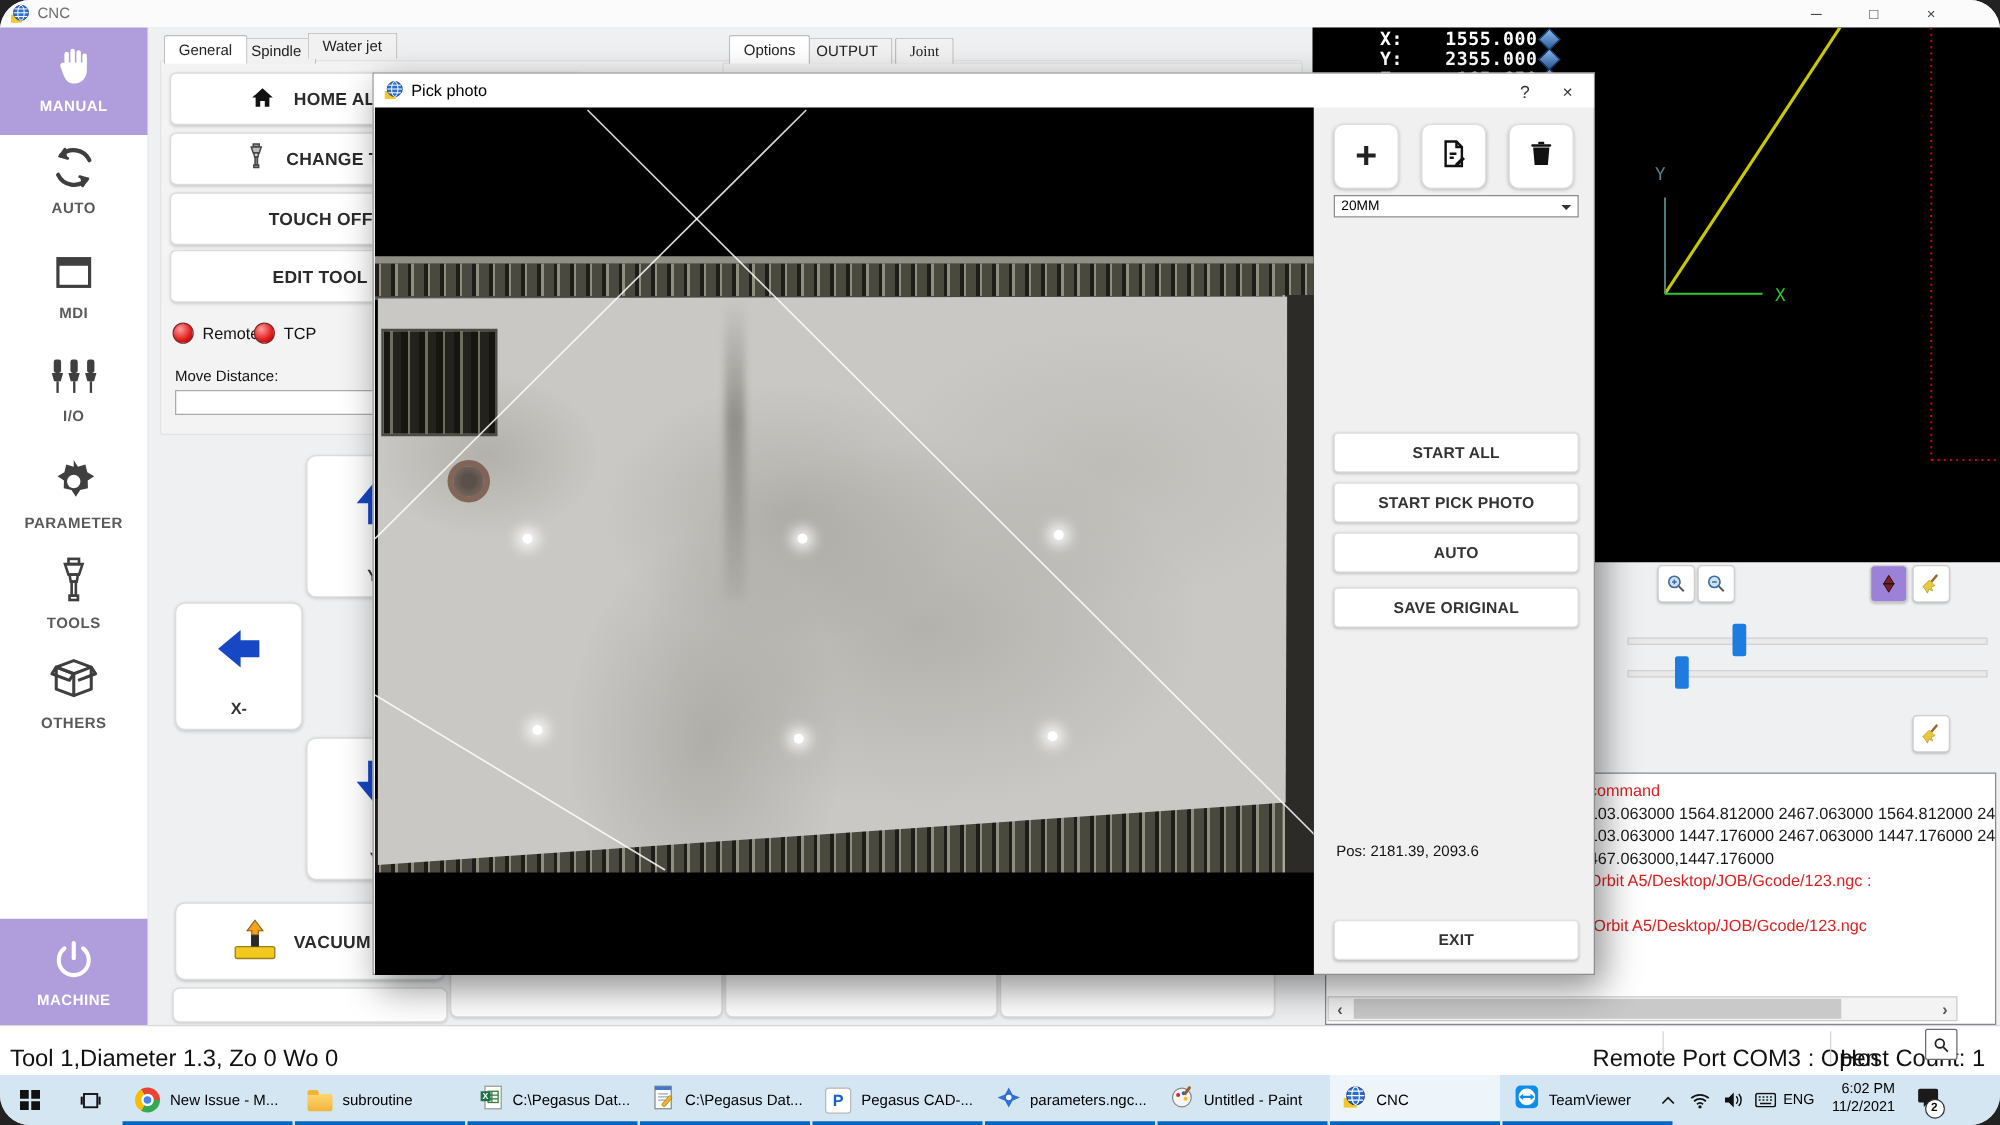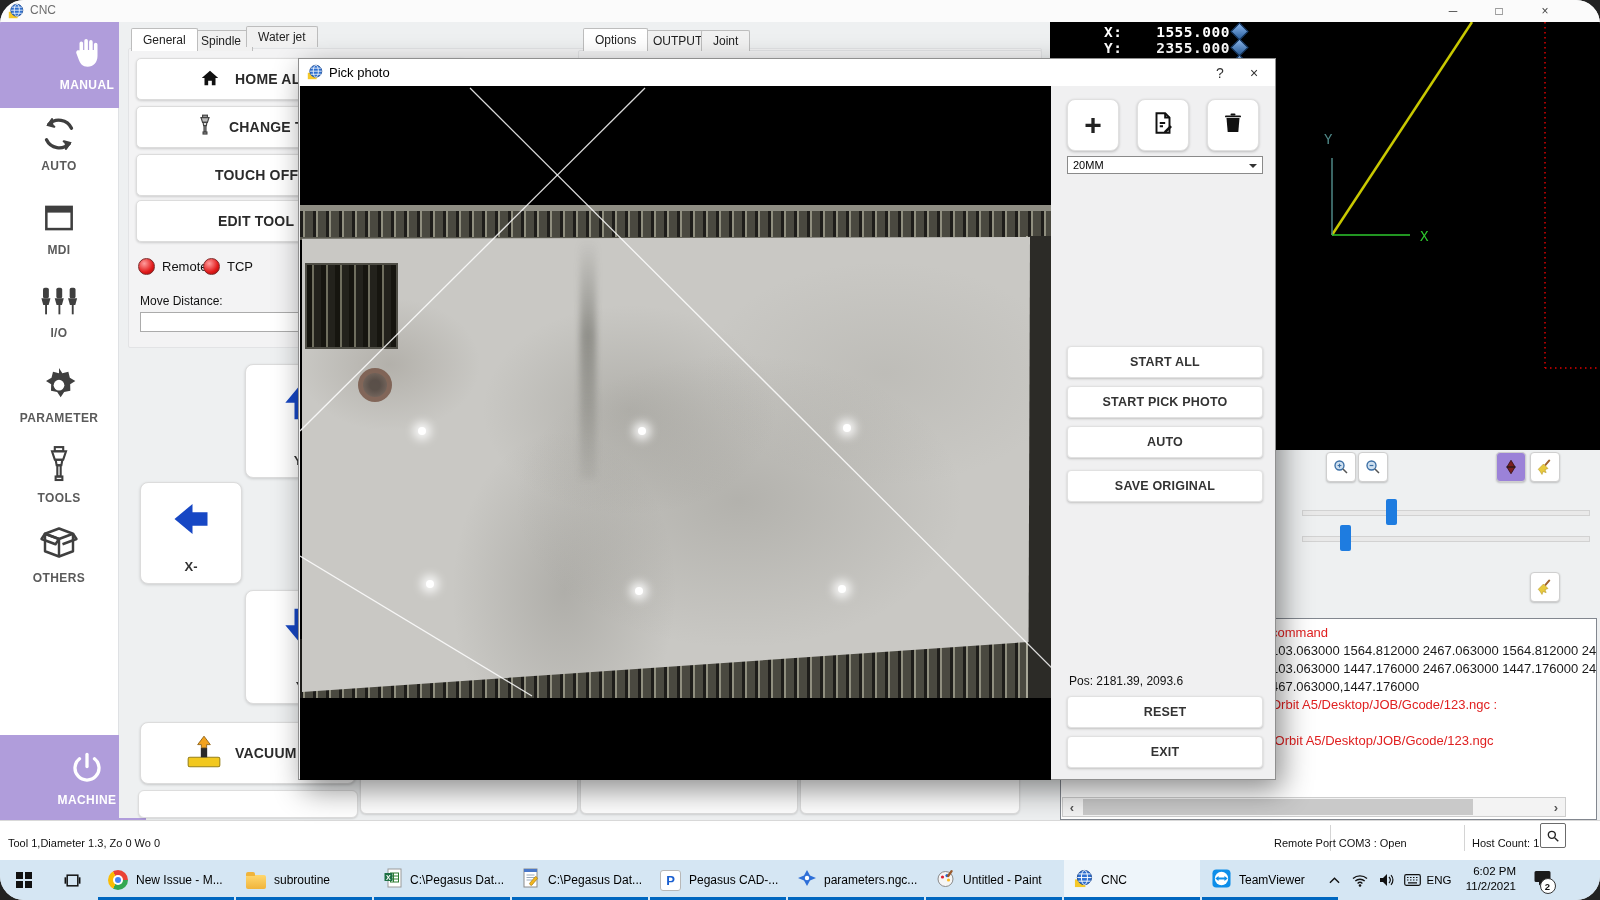--- a/index.html
+++ b/index.html
@@ -11,21 +11,21 @@
   .titlebar{position:absolute;left:0;top:0;width:1600px;height:22px;background:#fbfbfb;border-bottom:1px solid #e3e3e3;}
   .titlebar .t-label{position:absolute;left:30px;top:3px;font-size:12px;color:#6d6d6d;}
   .win-controls{position:absolute;right:32px;top:0;height:22px;display:flex;}
   .win-controls .wc{width:46px;height:22px;display:flex;align-items:center;justify-content:center;font-size:12px;color:#444;}
 
   
   .sidebar{position:absolute;left:0;top:22px;width:118px;height:796px;background:#fff;border-right:1px solid #dfe1e4;}
   .side-item{position:absolute;left:0;width:118px;text-align:center;cursor:pointer;}
   .side-icon{display:flex;align-items:center;justify-content:center;height:46px;}
   .side-lbl{font-size:12px;font-weight:bold;color:#5a5a5a;letter-spacing:.4px;margin-top:2px;}
-  .side-active{background:#b09ddb;padding-left:28px;}
+  .side-active{background:#b09ddb;}
   .side-active .side-lbl{color:#fff;}
 
   
   .main{position:absolute;left:119px;top:22px;width:931px;height:796px;background:#eef0f1;}
   .groupbox{position:absolute;background:#f3f3f4;border:1px solid #e2e3e5;border-radius:2px;}
   .tab{position:absolute;height:21px;padding:0 11px;display:flex;align-items:center;font-size:12px;color:#222;
        background:#f1f1f1;border:1px solid #bdbdbd;border-bottom:none;border-radius:2px 2px 0 0;box-sizing:border-box;}
   .tab.active{background:#fff;height:23px;z-index:3;}
   .btn{position:absolute;background:#fff;border:1px solid #dcdcdc;border-radius:5px;
        box-shadow:0 1px 2.5px rgba(0,0,0,.16);display:flex;align-items:center;justify-content:center;
@@ -58,21 +58,21 @@
   .log-line{height:18px;white-space:nowrap;font-size:13px;padding-left:210px;}
   .log-line[data-color="red"]{color:#e02020;}
   .log-line[data-color="black"]{color:#1a1a1a;}
   .hscroll{position:absolute;left:1062px;top:797px;width:504px;height:20px;background:#f3f3f3;border:1px solid #cdcdcd;box-sizing:border-box;}
   .hscroll .arr{position:absolute;top:0;width:18px;height:18px;display:flex;align-items:center;justify-content:center;
                 font-size:13px;color:#555;font-weight:bold;}
   .hscroll .thumb{position:absolute;left:20px;top:1px;width:390px;height:16px;background:#c9c9c9;}
 
   
   .statusbar{position:absolute;left:0;top:820px;width:1600px;height:40px;background:#fff;border-top:1px solid #d9d9d9;}
-  .statusbar .stext{position:absolute;font-size:11px;color:#111;top:16px;}
+  .statusbar .stext{position:absolute;font-size:19px;color:#111;top:16px;}
   .statusbar .sep{position:absolute;top:4px;width:1px;height:26px;background:#d4d4d4;}
   .search-btn{position:absolute;left:1540px;top:2px;width:24px;height:23px;background:#fff;border:1px solid #6b6b6b;
               border-radius:2px;display:flex;align-items:center;justify-content:center;}
 
   
   .dialog{position:absolute;left:298px;top:58px;width:978px;height:722px;background:#f0f0f1;border:1px solid #8f8f8f;
           box-shadow:6px 10px 28px rgba(0,0,0,.45);box-sizing:border-box;z-index:5;}
   .dlg-title{position:absolute;left:0;top:0;width:100%;height:27px;background:#fff;}
   .dlg-title .dt-text{position:absolute;left:30px;top:6px;font-size:13px;color:#000;}
   .dlg-tbtn{position:absolute;top:0;width:30px;height:27px;display:flex;align-items:center;justify-content:center;
@@ -256,21 +256,21 @@
     <div class="tab" style="left:127px;top:4px;">
         <span>Water jet</span>
       </div>
 
     <div class="tab active" style="left:464px;top:6px;">
         <span>Options</span>
       </div>
     <div class="tab" style="left:522px;top:8px;">
         <span>OUTPUT</span>
       </div>
-    <div class="tab" style="left:582px;top:8px;">
+    <div class="tab" style="left:597px;top:8px;font-family:Liberation Serif, serif;">
         <span>Joint</span>
       </div>
 
     <div class="btn leftpad" style="left:17px;top:36px;width:330px;height:42px;padding-left:62px;gap:14px;">
       <span><svg width="22" height="22" viewBox="0 0 24 24" fill="#111">
             <path d="M12 4l9 8h-3v8h-4v-5h-4v5H6v-8H3z"></path>
           </svg></span>
       <span>HOME ALL</span>
     </div>
     <div class="btn leftpad" style="left:17px;top:84px;width:330px;height:42px;padding-left:58px;gap:14px;">
@@ -508,23 +508,20 @@
     <div class="dbtn" style="top:327px;">
         <span>START PICK PHOTO</span>
       </div>
     <div class="dbtn" style="top:367px;">
         <span>AUTO</span>
       </div>
     <div class="dbtn" style="top:411px;">
         <span>SAVE ORIGINAL</span>
       </div>
     <div class="pos-text">Pos: 2181.39, 2093.6</div>
-    <div class="dbtn" style="top:637px;">
-        <span>RESET</span>
-      </div>
     <div class="dbtn" style="top:677px;">
         <span>EXIT</span>
       </div>
   </div>
 
   <div class="taskbar">
     <div class="tb-cell" style="left:0;width:48px;">
       <span style="width:16px;height:16px;display:inline-block;
         background:linear-gradient(#111,#111) 0 0/7.4px 7.4px no-repeat,linear-gradient(#111,#111) 8.6px 0/7.4px 7.4px no-repeat,
                    linear-gradient(#111,#111) 0 8.6px/7.4px 7.4px no-repeat,linear-gradient(#111,#111) 8.6px 8.6px/7.4px 7.4px no-repeat;"></span>

